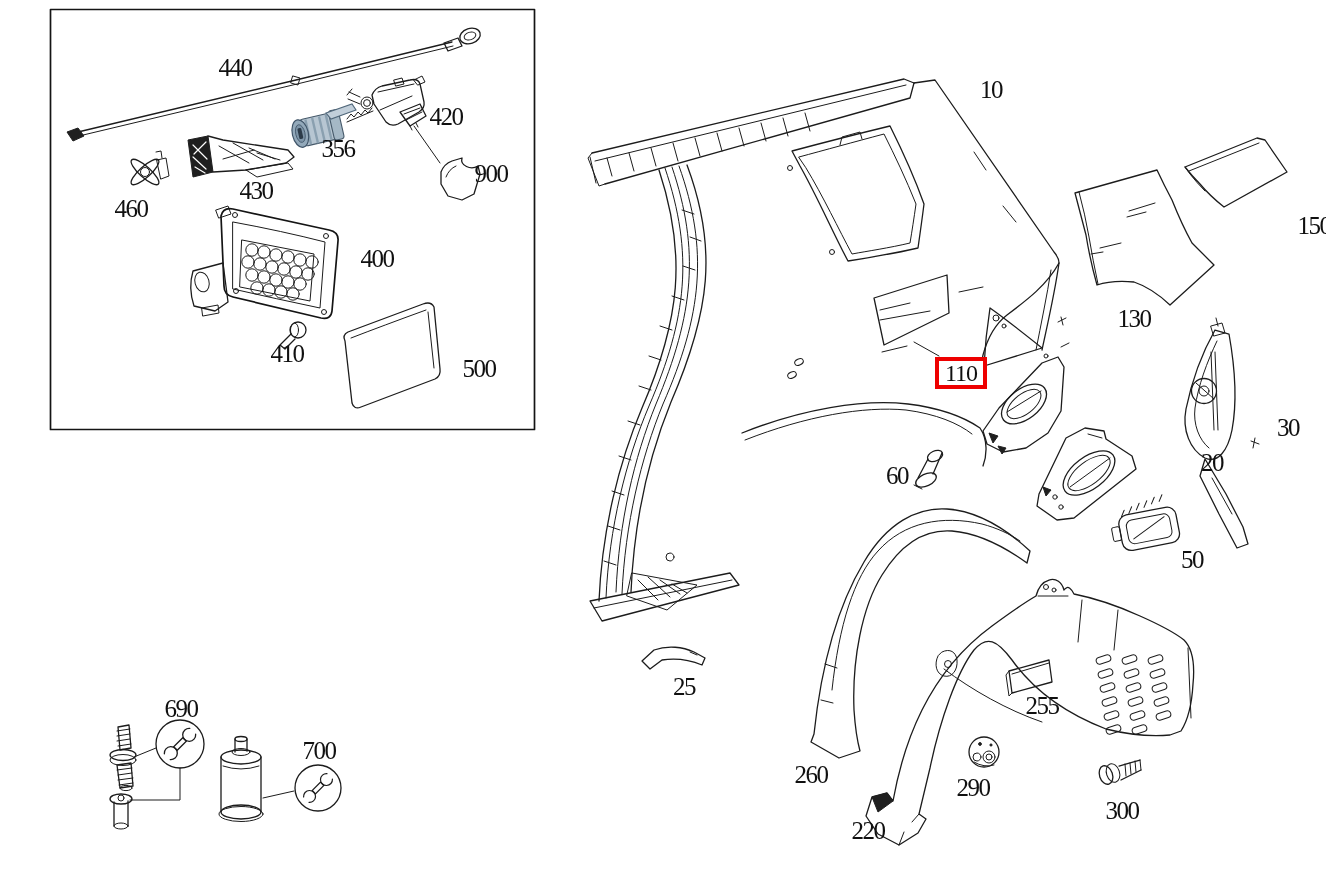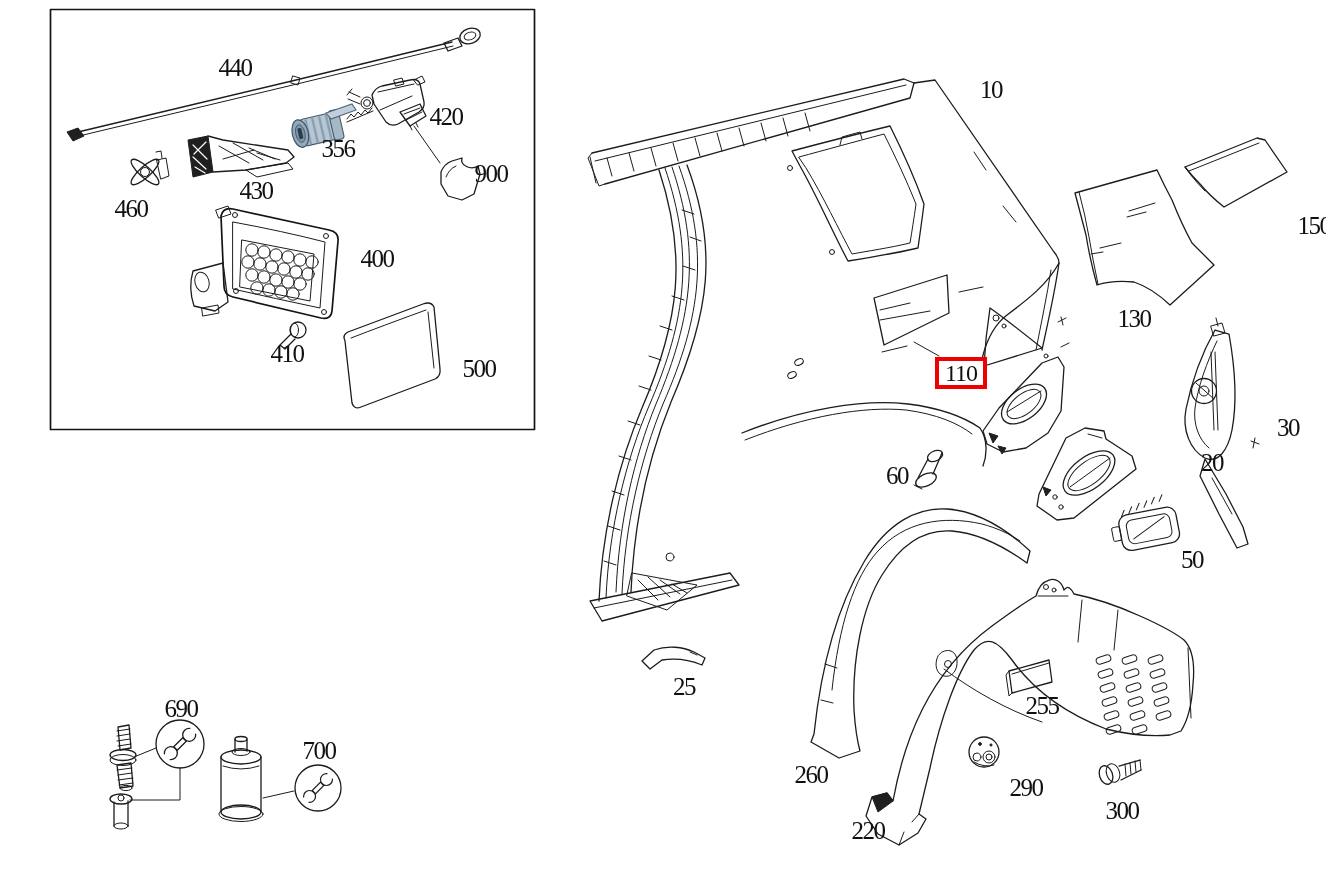--- a/index.html
+++ b/index.html
@@ -393,21 +393,21 @@
   <div class="callout" style="left:1272px;top:225px">150</div>
   <div class="callout" style="left:1092px;top:318px">130</div>
   <div class="callout" style="left:1246px;top:427px">30</div>
   <div class="callout" style="left:1170px;top:462px">20</div>
   <div class="callout" style="left:1150px;top:559px">50</div>
   <div class="callout" style="left:855px;top:475px">60</div>
   <div class="callout" style="left:642px;top:686px">25</div>
   <div class="callout" style="left:769px;top:774px">260</div>
   <div class="callout" style="left:826px;top:830px">220</div>
   <div class="callout" style="left:1000px;top:705px">255</div>
-  <div class="callout" style="left:984px;top:787px">290</div>
+  <div class="callout" style="left:931px;top:787px">290</div>
   <div class="callout" style="left:1080px;top:810px">300</div>
 
   <div class="callout selected" style="left:919px;top:373px">110</div>
 
   <div class="callout" style="left:139px;top:708px">690</div>
   <div class="callout" style="left:277px;top:750px">700</div>
 
 </div>
 
 </body></html>

